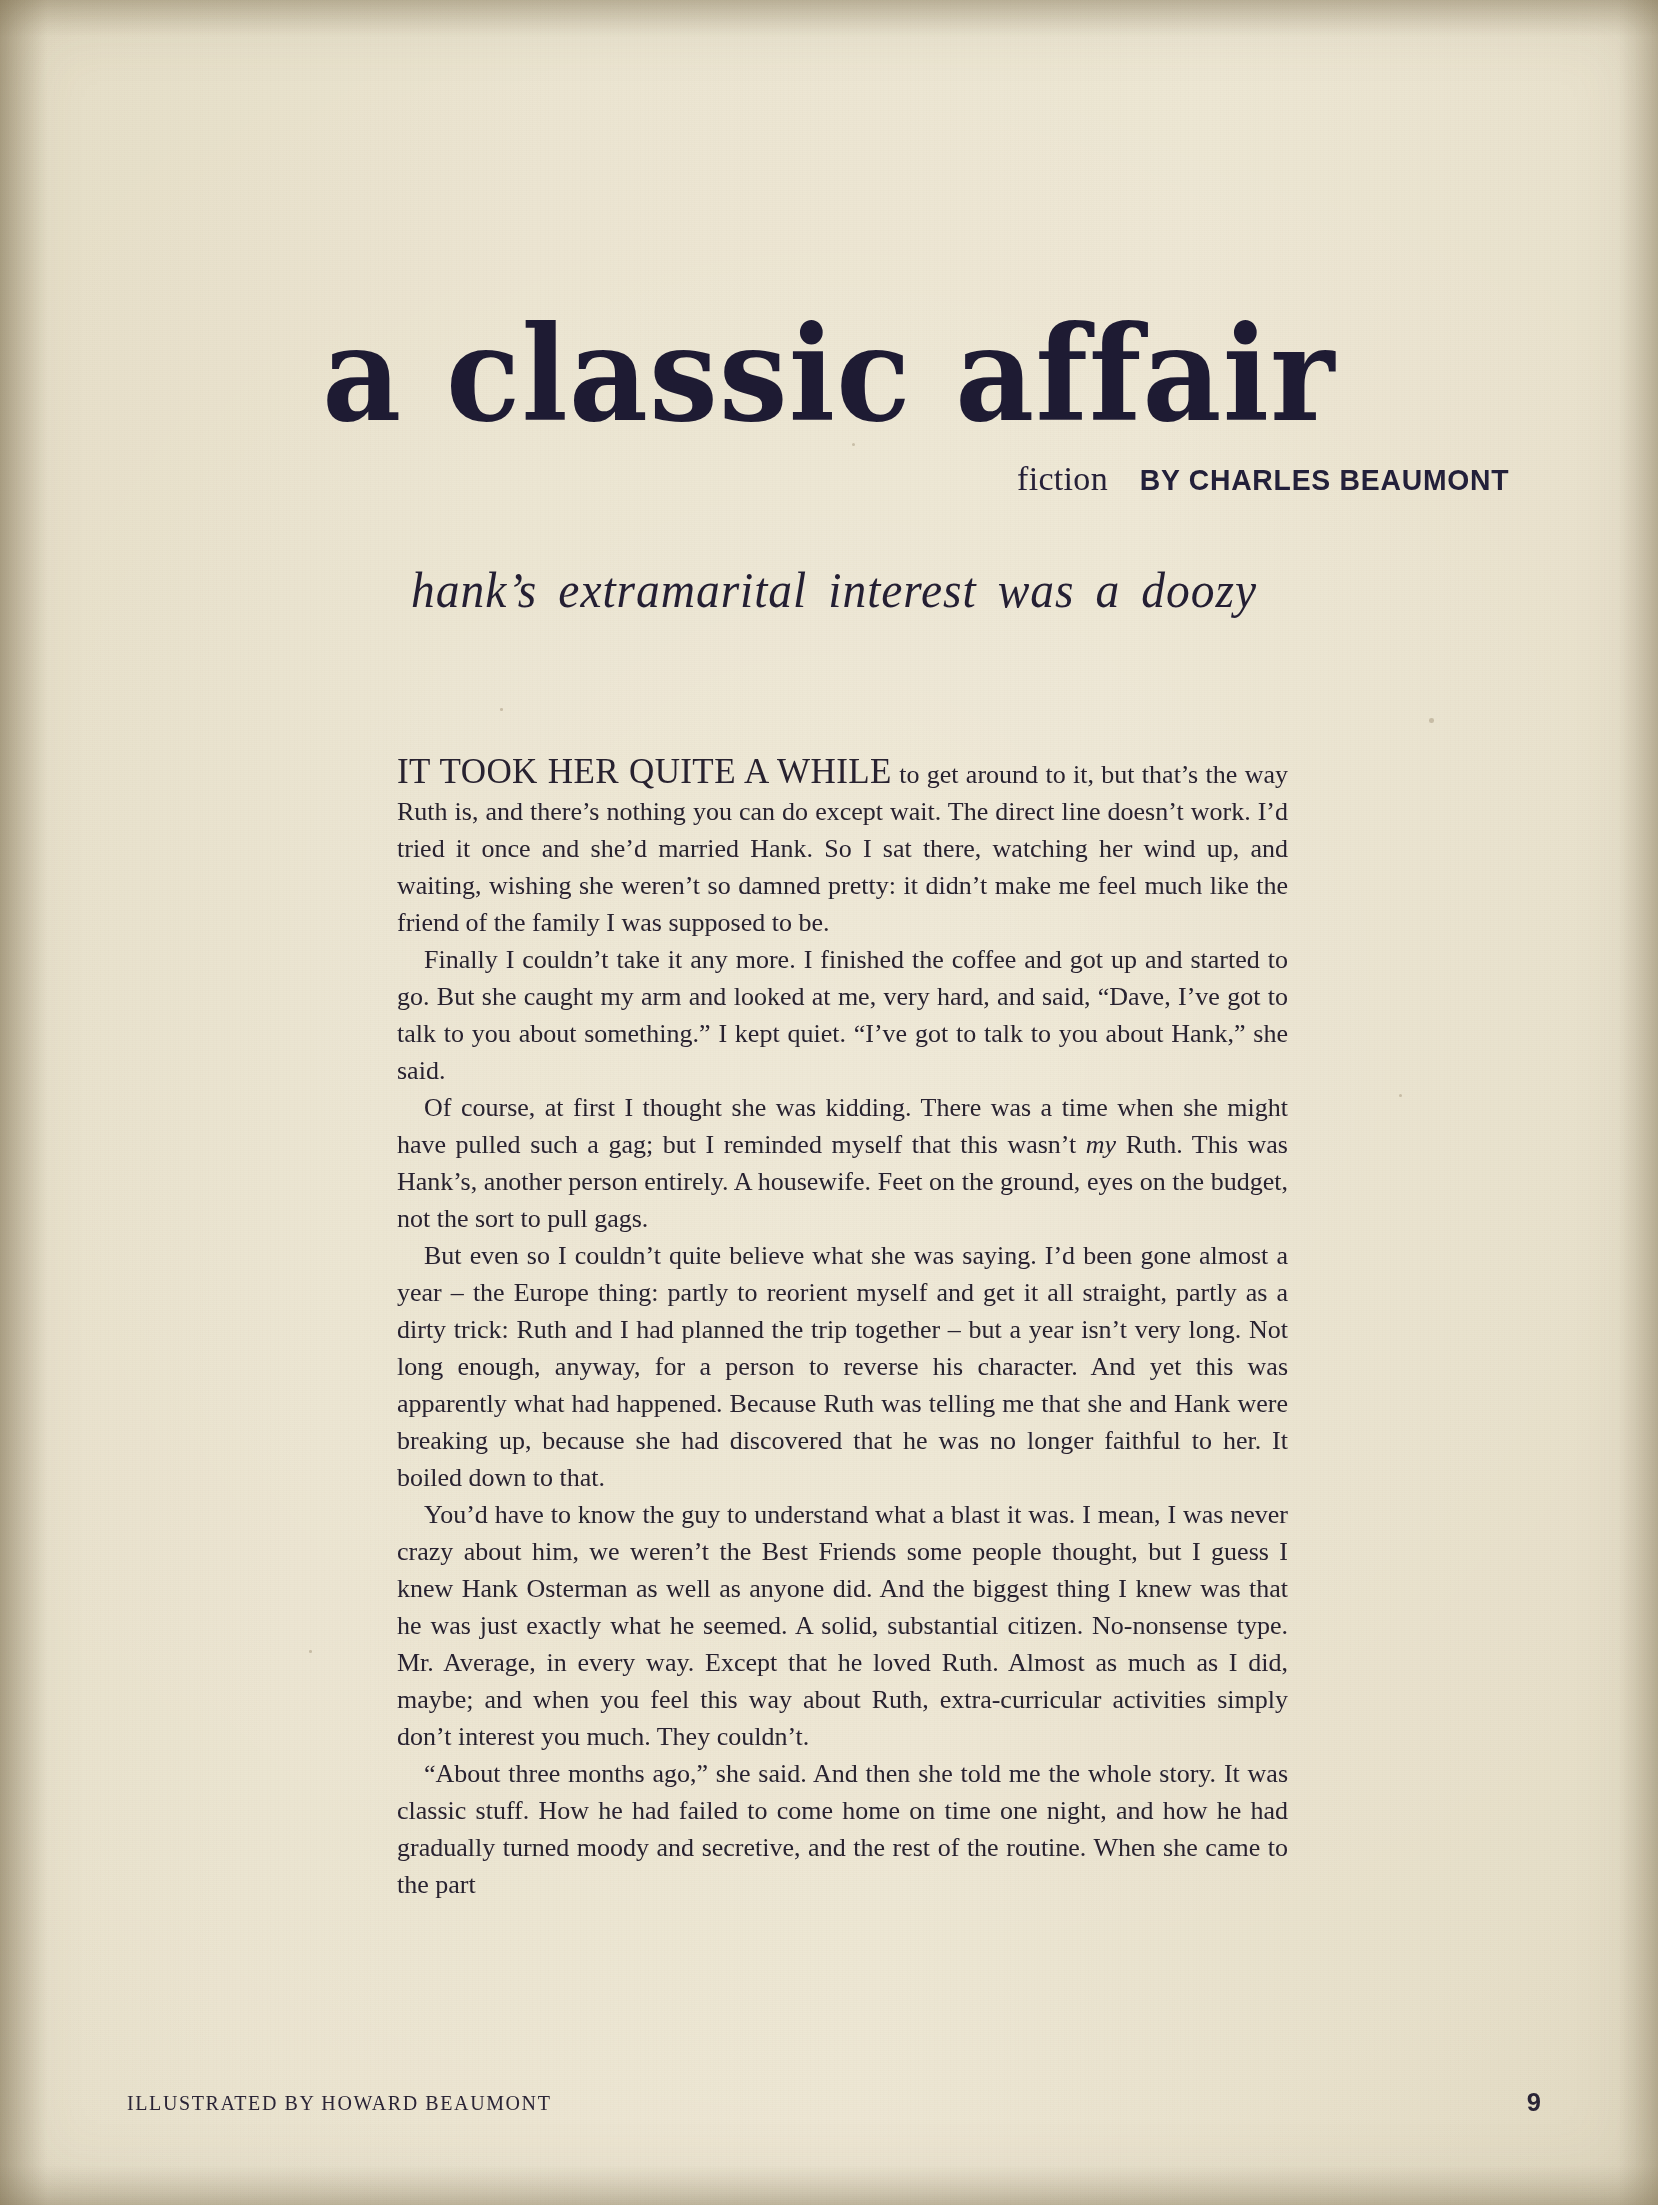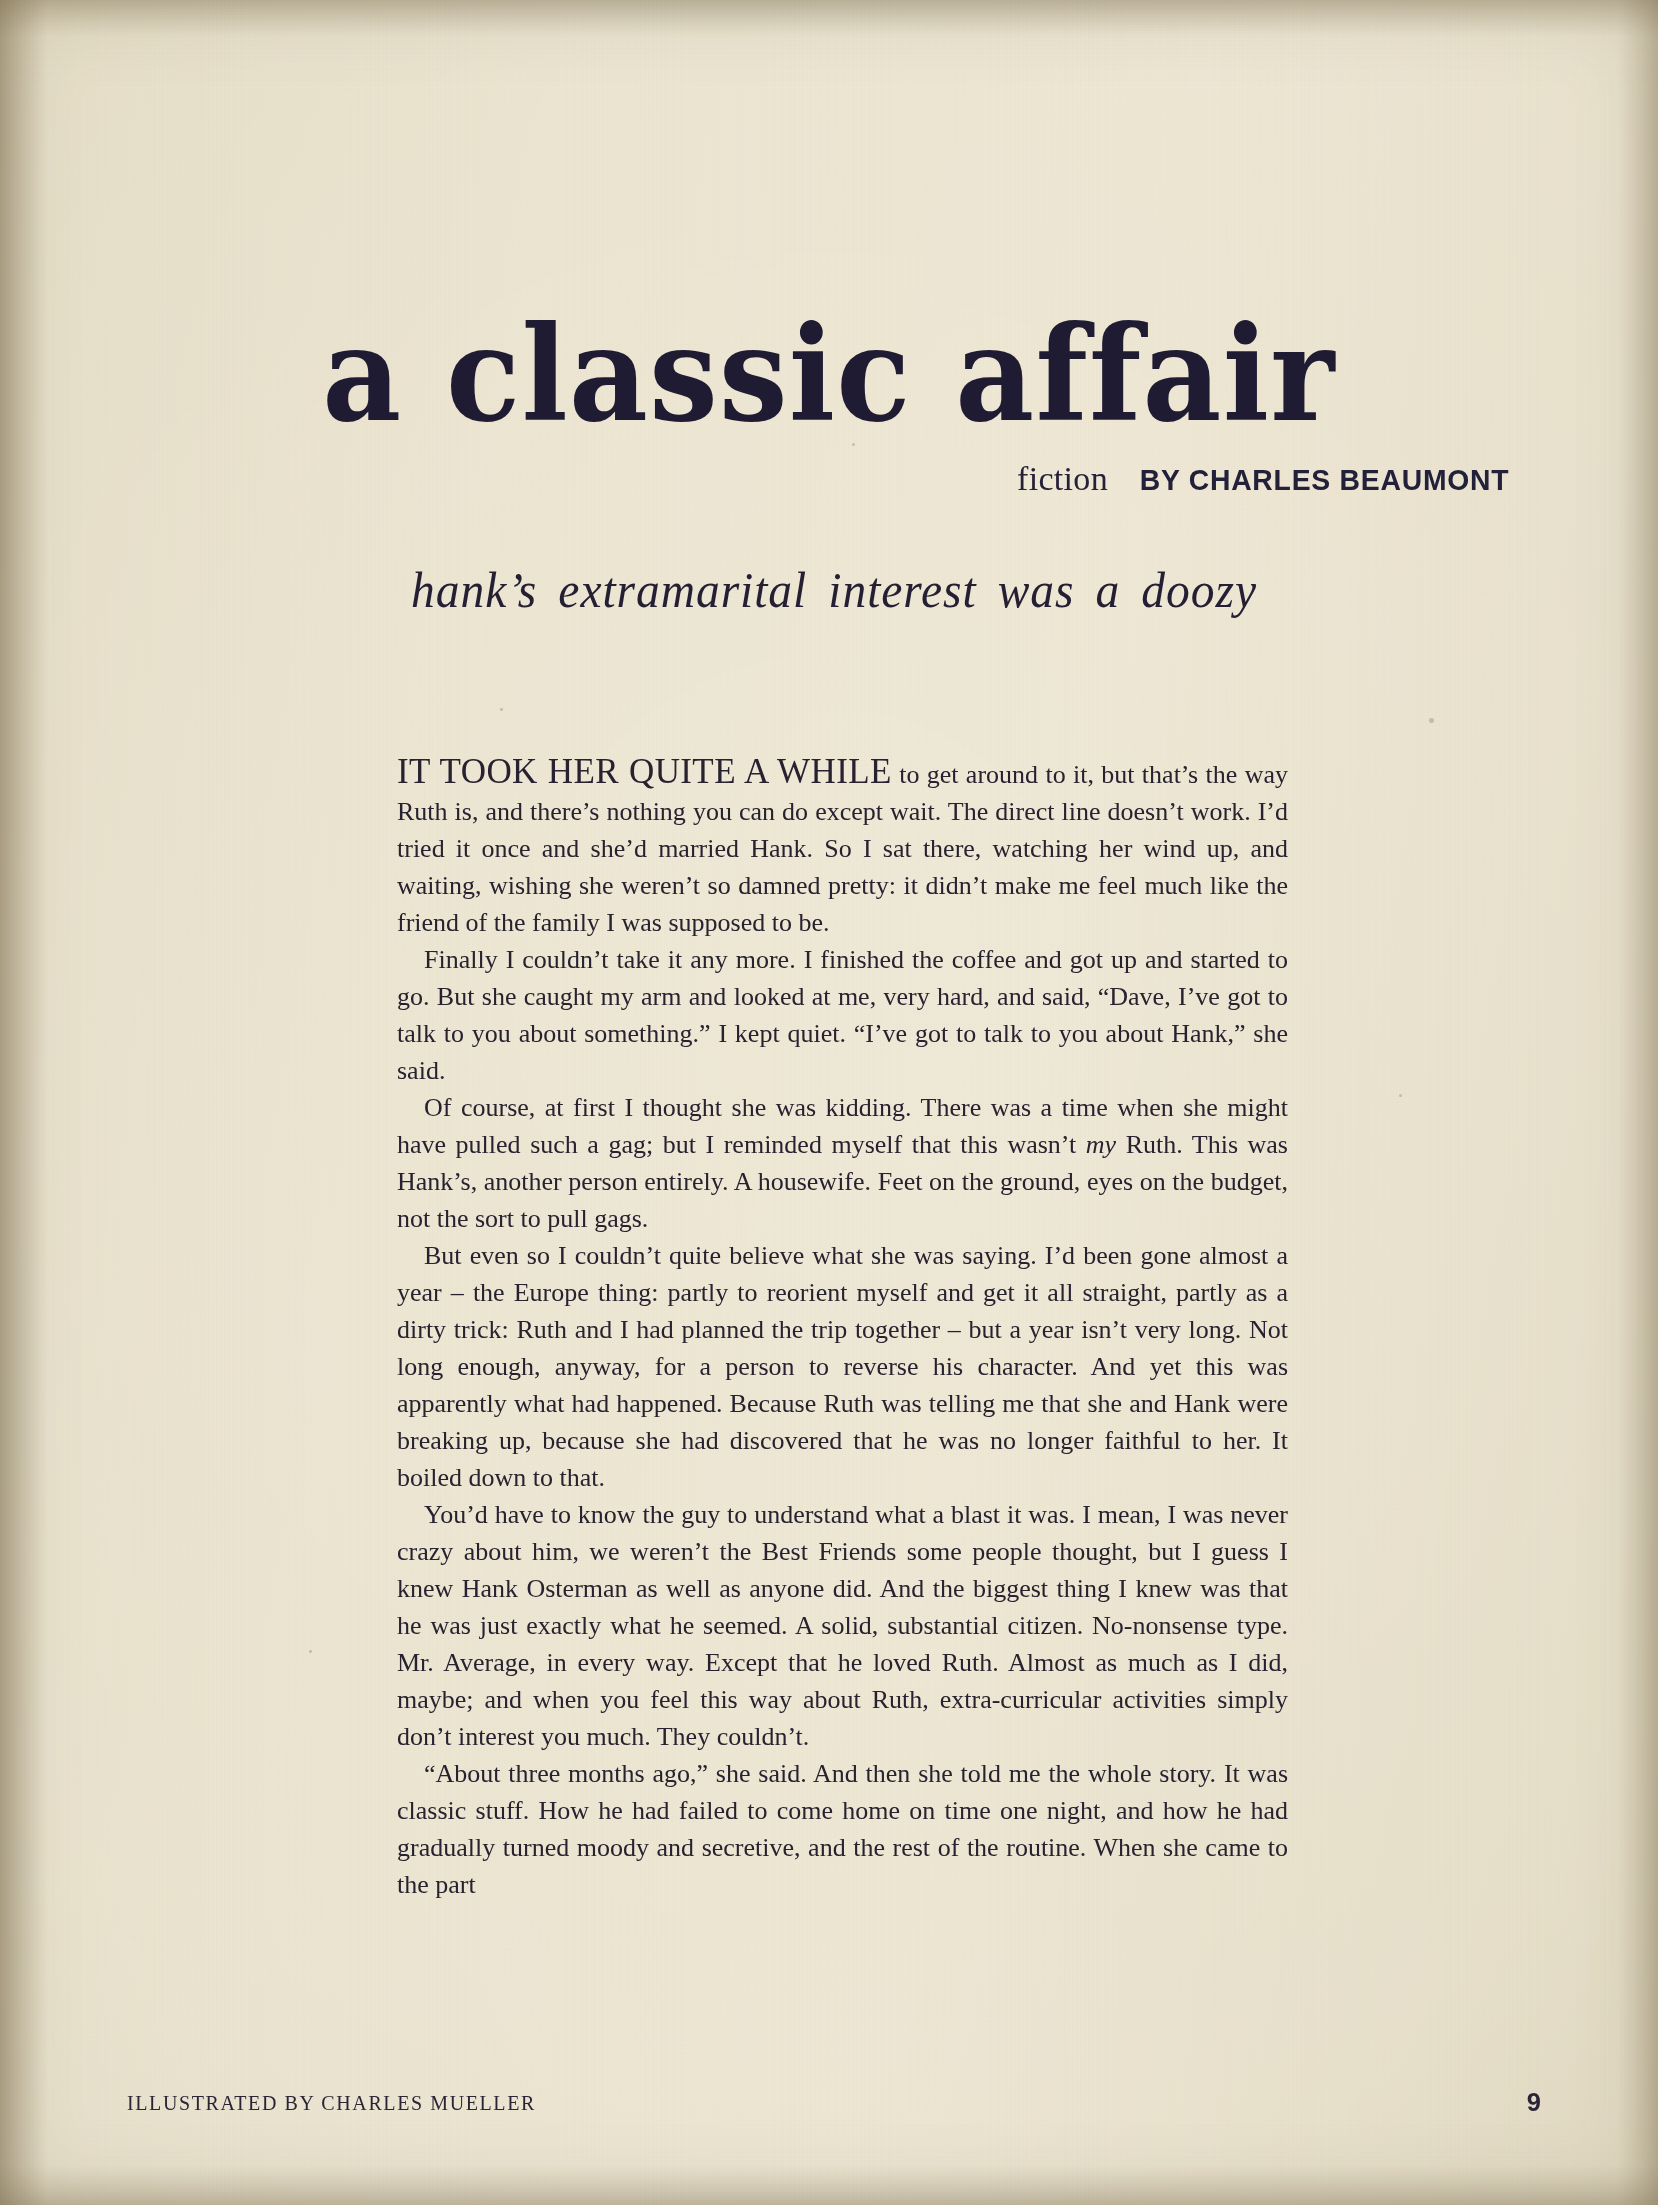--- a/index.html
+++ b/index.html
@@ -218,21 +218,21 @@
 
     <p><span>But even so I couldn’t quite believe what she was saying.  I’d been gone almost a year – the Europe thing: partly to reorient myself and get it all straight, partly as a dirty trick: Ruth and I had planned the trip together – but a year isn’t very long.  Not long enough, anyway, for a person to reverse his character.  And yet this was apparently what had happened.  Because Ruth was telling me that she and Hank were breaking up, because she had discovered that he was no longer faithful to her.  It boiled down to that.</span></p>
 
     <p><span>You’d have to know the guy to understand what a blast it was. I mean, I was never crazy about him, we weren’t the Best Friends some people thought, but I guess I knew Hank Osterman as well as anyone did.  And the biggest thing I knew was that he was just exactly what he seemed.  A solid, substantial citizen.  No-nonsense type.  Mr. Average, in every way.  Except that he loved Ruth. Almost as much as I did, maybe; and when you feel this way about Ruth, extra-curricular activities simply don’t interest you much. They couldn’t.</span></p>
 
 
     <p><span>“About three months ago,” she said.  And then she told me the whole story.  It was classic stuff.  How he had failed to come home on time one night, and how he had gradually turned moody and secretive, and the rest of the routine.  When she came to the part</span></p>
 
   </div>
 
-  <div class="credit">ILLUSTRATED BY CHARLES MUELLER</div>
+  <div class="credit">ILLUSTRATED BY HOWARD BEAUMONT</div>
 
   <div class="folio">9</div>
 
   <div class="speck" style="left:1429px;top:718px;width:4.7px;height:4.7px;"></div>
   <div class="speck" style="left:1399px;top:1094px;width:3.4px;height:3.4px;"></div>
   <div class="speck" style="left:500px;top:708px;width:2.7px;height:2.7px;"></div>
   <div class="speck" style="left:852px;top:443px;width:3.4px;height:3.4px;"></div>
   <div class="speck" style="left:309px;top:1650px;width:2.7px;height:2.7px;"></div>
 
   <div class="edge-shade"></div>

